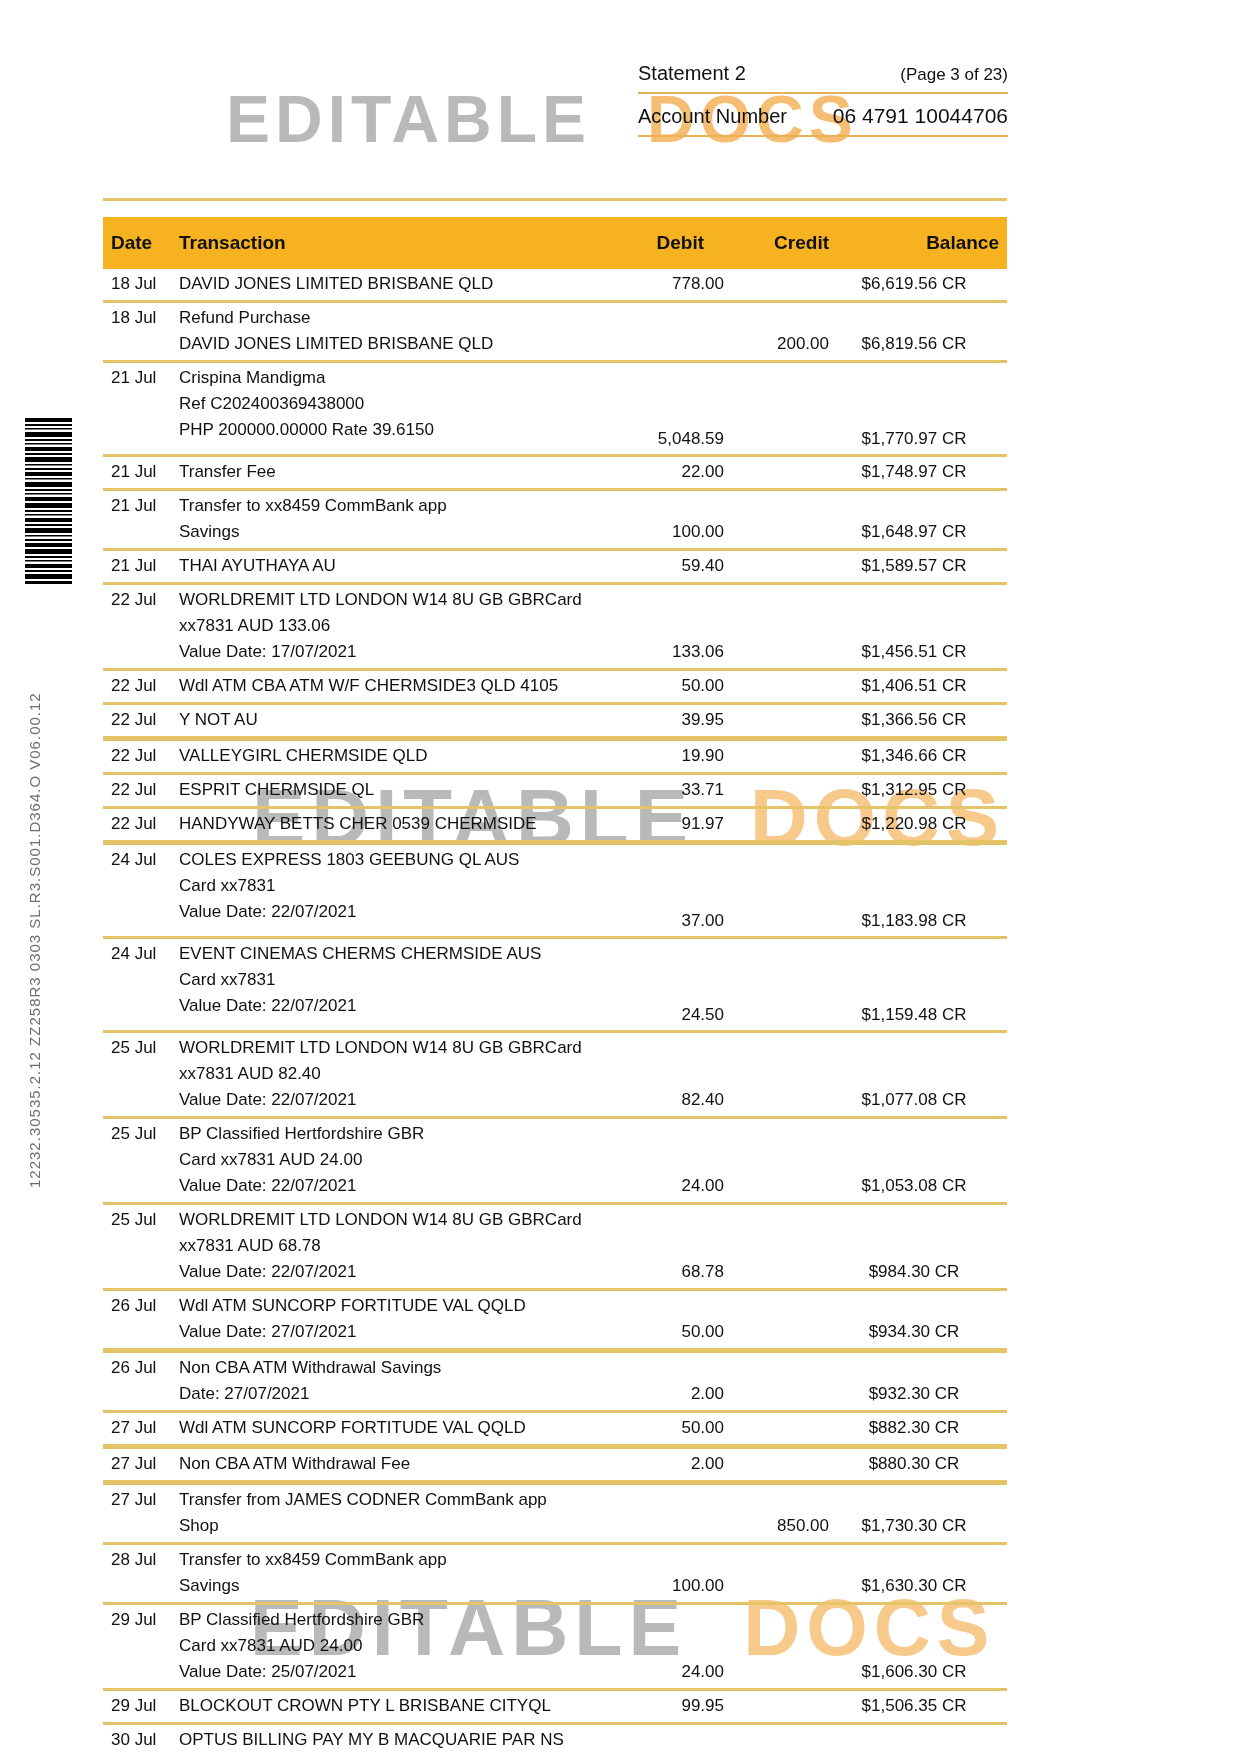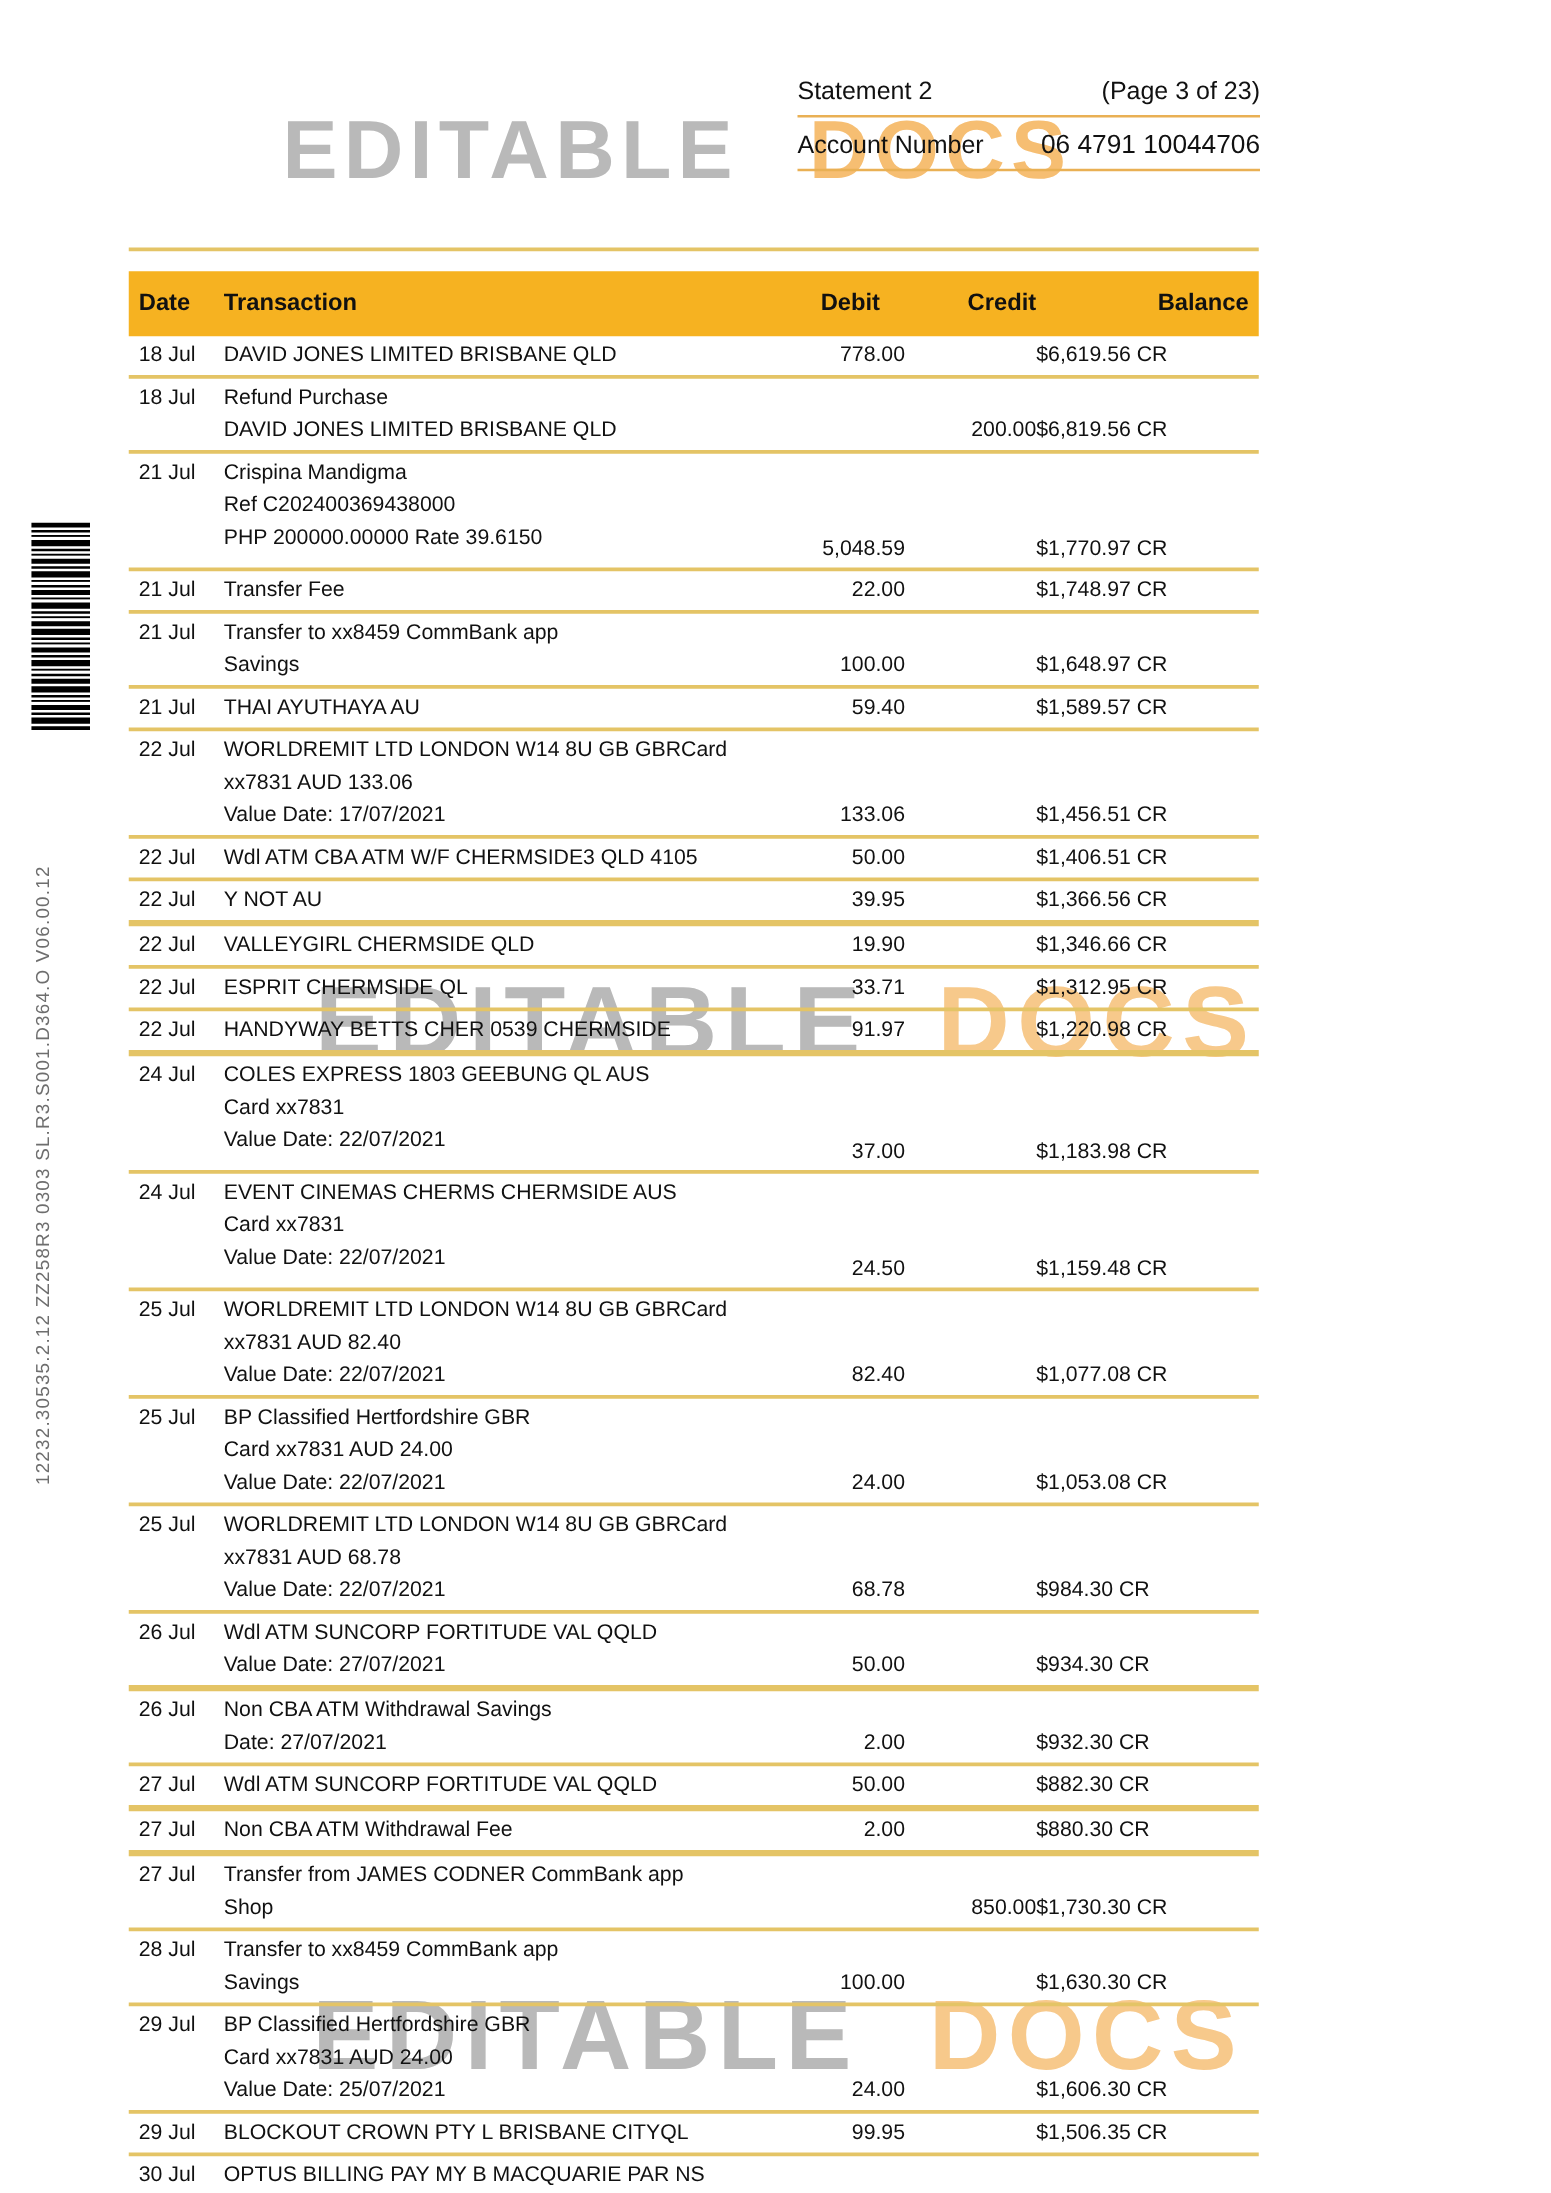--- a/index.html
+++ b/index.html
@@ -12,21 +12,21 @@
   .wm-gray  { color:var(--wm-gray); }
   .wm-orange{ color:var(--wm-orange); margin-left:56px; }
   .wm-top    { left:226px; top:86px;  font-size:66px; letter-spacing:5px; }
   .wm-top .wm-orange { color:var(--wm-orange-strong); }
   .wm-middle { left:252px; top:778px; font-size:80px; letter-spacing:6px; }
   .wm-bottom { left:250px; top:1588px; font-size:79px; letter-spacing:6px; }
   
   .header-block { position:absolute; left:638px; top:62px; width:370px; z-index:2; }
   .hrow { display:flex; justify-content:space-between; align-items:baseline; }
   .h-statement { font-size:20px; }
-  .h-page { font-size:20px; }
+  .h-page { font-size:17px; }
   .hline { border-bottom:2px solid #E9B054; margin:7px 0 10px 0; }
   .h-acct-label { font-size:20px; }
   .h-acct-value { font-size:21px; }
   
   .barcode { position:absolute; left:25px; top:418px; width:47px; height:167px; z-index:1; }
   .spool {
     position:absolute; left:26px; top:1188px; width:500px;
     transform:rotate(-90deg); transform-origin:0 0;
     font-size:15px; color:#6e6e6e; letter-spacing:1px; white-space:nowrap; z-index:1;
   }
@@ -48,21 +48,21 @@
     font-size:17px; line-height:26px;
   }
   .trow.thick { border-bottom-width:5px; }
   .trow.low { padding-bottom:11px; }
   .c-date { width:62px; padding-left:8px; flex:none; }
   .c-desc { flex:1; margin-left:6px; }
   .desc-line { white-space:nowrap; }
   .c-amt { align-self:flex-end; flex:none; }
   .c-debit  { width:110px; text-align:right; }
   .c-credit { width:105px; text-align:right; }
-  .c-balance{ width:178px; text-align:left; padding-right:8px; box-sizing:border-box; }
+  .c-balance{ width:178px; text-align:center; padding-right:8px; box-sizing:border-box; }
   .trow.low .c-amt { transform:translateY(9px); }
 </style>
 </head>
 <body>
 
 <div class="page">
 
   <div class="wm wm-top">
     <span class="wm-gray">EDITABLE</span><span class="wm-orange">DOCS</span>
   </div>

